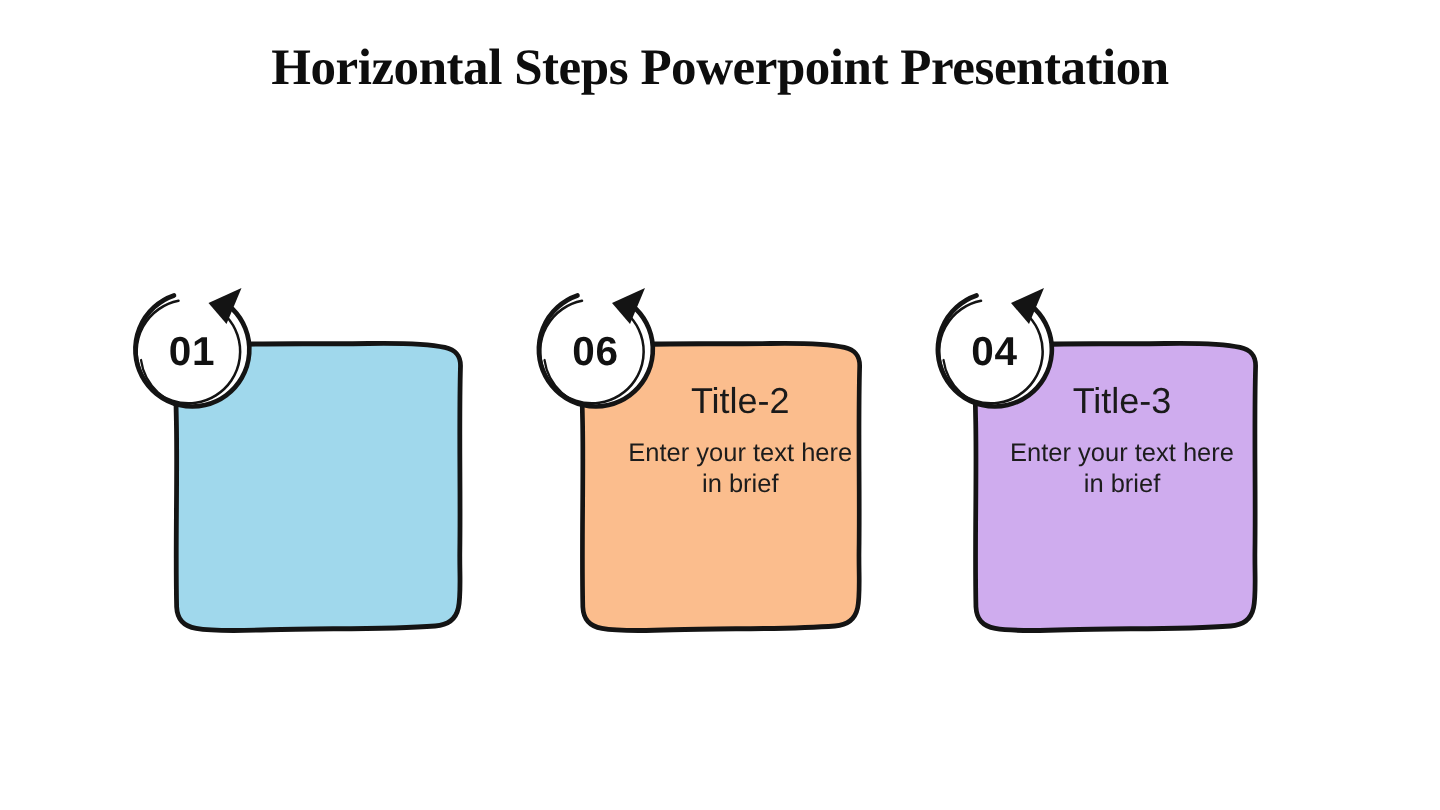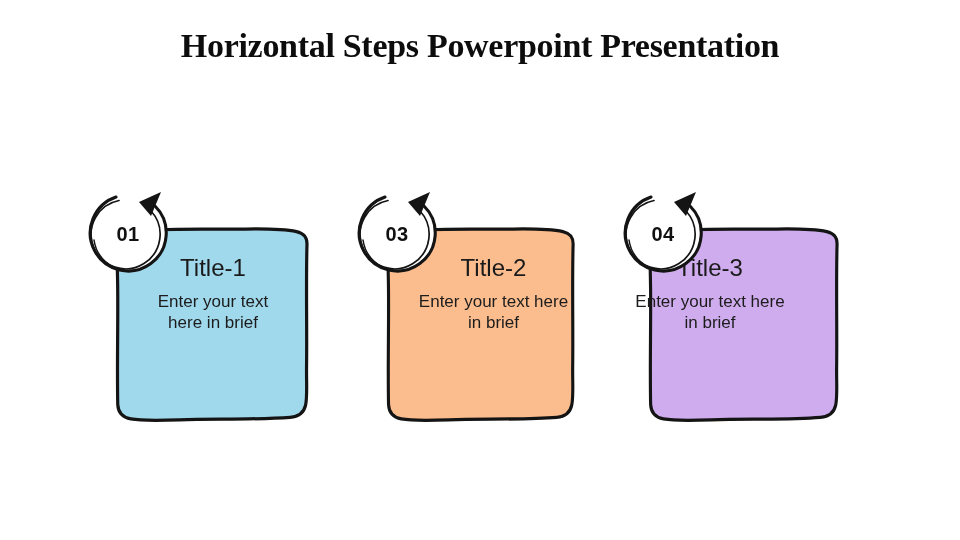--- a/index.html
+++ b/index.html
@@ -36,21 +36,21 @@
   .card1 { left: 109px; top: 224px; width: 203px; height: 203px; }
   .card2 { left: 380px; top: 224px; width: 198px; height: 203px; }
   .card3 { left: 642px; top: 224px; width: 200px; height: 203px; }
   .text-block {
     position: absolute;
     z-index: 3;
     text-align: center;
   }
   .text1 { left: 118px; top: 255px; width: 190px; }
   .text2 { left: 388px; top: 255px; width: 211px; }
-  .text3 { left: 624px; top: 255px; width: 172px; }
+  .text3 { left: 662px; top: 255px; width: 172px; }
   .card-title {
     font-size: 24px;
     line-height: 1.1;
     color: #1a1a1a;
   }
   .card-body {
     margin-top: 10px;
     font-size: 17px;
     line-height: 21px;
     color: #1c1c1c;
@@ -67,21 +67,21 @@
   .badge svg { display: block; width: 100%; height: 100%; }
   .badge-num {
     position: absolute;
     left: 0;
     top: 2px;
     width: 94px;
     height: 94px;
     display: flex;
     align-items: center;
     justify-content: center;
-    font-size: 20px;
+    font-size: 27px;
     font-weight: 700;
     color: #111111;
     letter-spacing: 0.5px;
   }
   .sketch {
     fill: none;
     stroke-linecap: round;
   }
   .sk-main  { stroke-width: 3.1; }
   .sk-thin  { stroke-width: 1.7; }
@@ -91,27 +91,20 @@
 <body>
 
 <div class="slide">
 
   <h1 class="slide-title">Horizontal Steps Powerpoint Presentation</h1>
 
   <div class="card card1">
     <svg viewBox="0 0 190 186" preserveAspectRatio="none">
       <path stroke-width="3" stroke-linejoin="round" d="M 16 7 C 48 3.5 92 5.2 128 4.6 C 149 4.3 167 5.2 175.5 7 C 182.5 8.6 185.6 12 185.3 19 C 184.3 54 185.4 96 184.9 131 C 184.7 146 185.8 158 184 166 C 182.4 173.2 177.6 176.6 169.5 177.1 C 139 179.4 101 178.4 66 179.4 C 46 180.1 28.5 180 20.4 178.6 C 12.3 177.2 8.6 173.2 8.2 165.4 C 7.4 130 8.6 91 8.1 56 C 7.9 41 7.1 28.5 8.6 19.5 C 9.9 11.7 11.3 8.2 16 7 Z" fill="#a0d8ec" stroke="#141414"></path>
     </svg>
-  </div>
-  <div class="text-block text1">
-    <div class="card-title">Title-1</div>
-    <div class="card-body">
-      <div>Enter your text</div>
-      <div>here in brief</div>
-    </div>
   </div>
   <div class="badge badge1">
     <svg viewBox="0 0 100 100">
       <circle cx="47" cy="48" r="38" fill="#ffffff"></circle>
       <path class="sketch sk-main" d="M 35 12 A 38 38 0 1 0 74 21" stroke="#141414"></path>
       <path class="sketch sk-thin" d="M 38 15.5 A 34.5 34.5 0 1 0 70 26" stroke="#141414"></path>
       <path class="sketch sk-thin2" d="M 13 55 A 36 36 0 0 0 47 86" stroke="#141414"></path>
       <polygon points="80,7 58,17 70,31" fill="#141414"></polygon>
     </svg>
     <span class="badge-num">01</span>
@@ -130,21 +123,21 @@
     </div>
   </div>
   <div class="badge badge2">
     <svg viewBox="0 0 100 100">
       <circle cx="47" cy="48" r="38" fill="#ffffff"></circle>
       <path class="sketch sk-main" d="M 35 12 A 38 38 0 1 0 74 21" stroke="#141414"></path>
       <path class="sketch sk-thin" d="M 38 15.5 A 34.5 34.5 0 1 0 70 26" stroke="#141414"></path>
       <path class="sketch sk-thin2" d="M 13 55 A 36 36 0 0 0 47 86" stroke="#141414"></path>
       <polygon points="80,7 58,17 70,31" fill="#141414"></polygon>
     </svg>
-    <span class="badge-num">03</span>
+    <span class="badge-num">06</span>
   </div>
 
   <div class="card card3">
     <svg viewBox="0 0 190 186" preserveAspectRatio="none">
       <path stroke-width="3" stroke-linejoin="round" d="M 16 7 C 48 3.5 92 5.2 128 4.6 C 149 4.3 167 5.2 175.5 7 C 182.5 8.6 185.6 12 185.3 19 C 184.3 54 185.4 96 184.9 131 C 184.7 146 185.8 158 184 166 C 182.4 173.2 177.6 176.6 169.5 177.1 C 139 179.4 101 178.4 66 179.4 C 46 180.1 28.5 180 20.4 178.6 C 12.3 177.2 8.6 173.2 8.2 165.4 C 7.4 130 8.6 91 8.1 56 C 7.9 41 7.1 28.5 8.6 19.5 C 9.9 11.7 11.3 8.2 16 7 Z" fill="#cfacee" stroke="#141414"></path>
     </svg>
   </div>
   <div class="text-block text3">
     <div class="card-title">Title-3</div>
     <div class="card-body">

